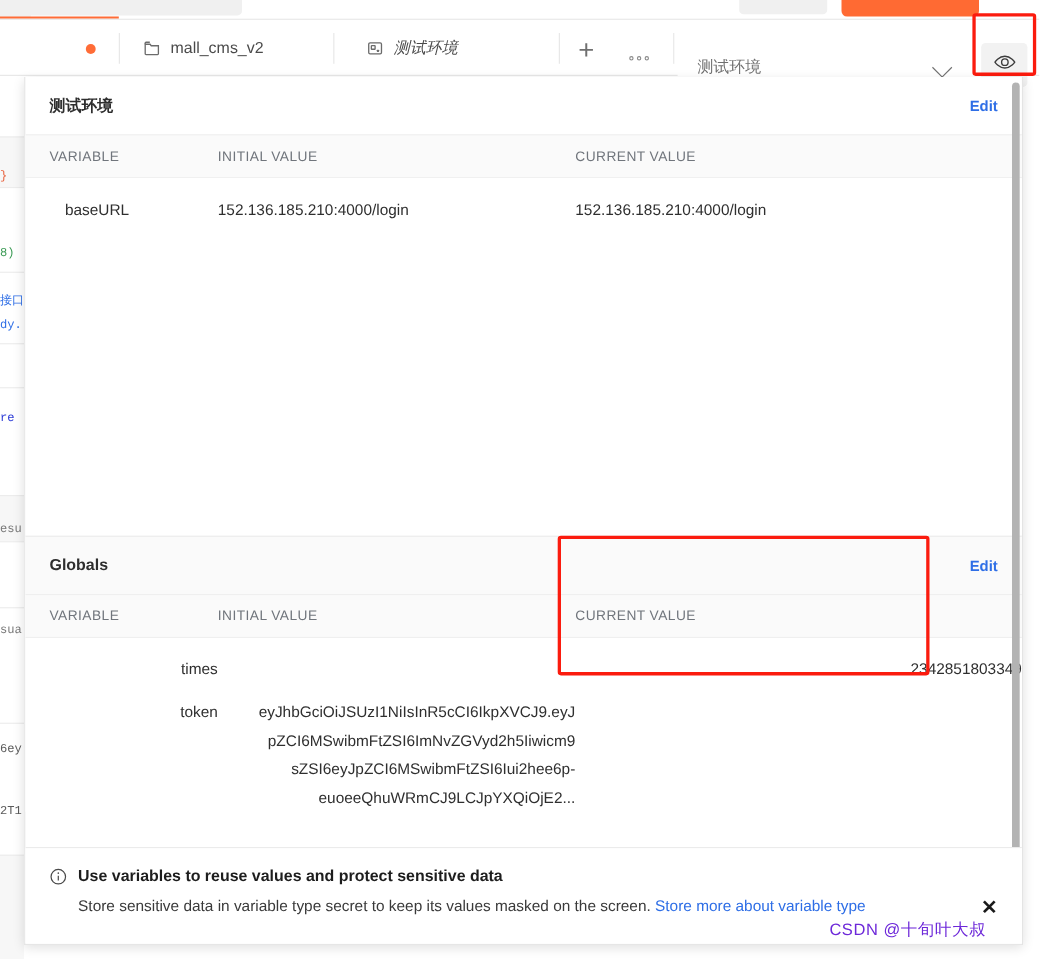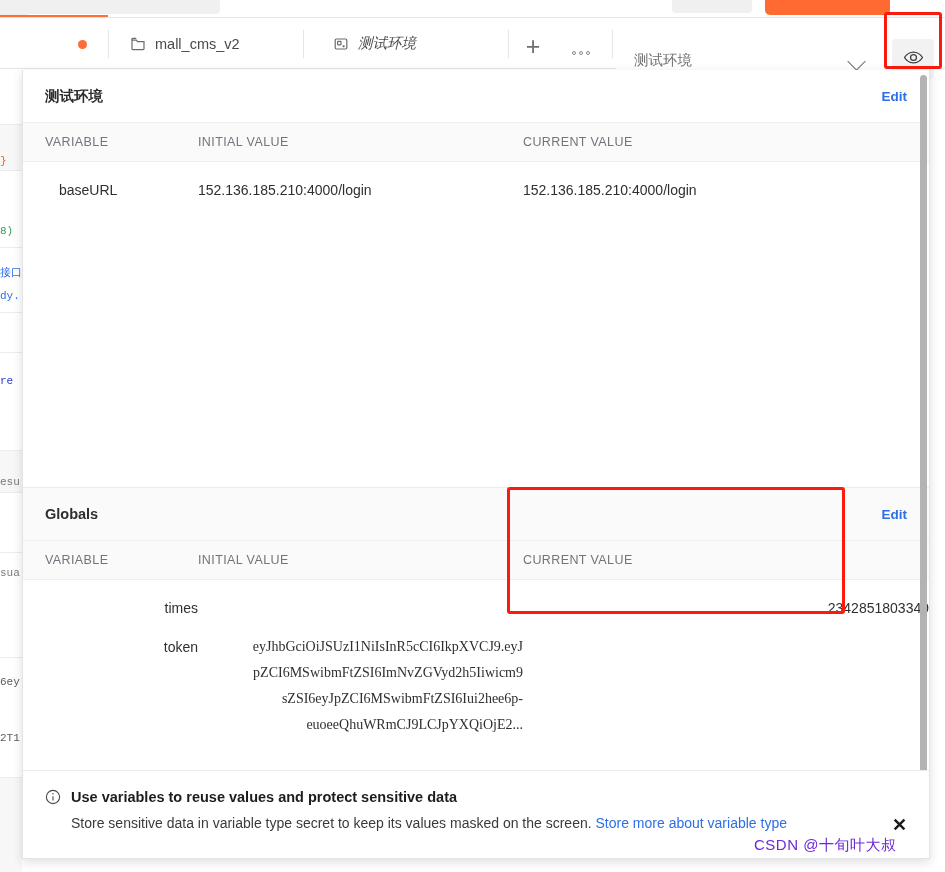--- a/index.html
+++ b/index.html
@@ -71,21 +71,21 @@
   .tbl-head { display: flex; height: 40px; align-items: center;
               border-top: 1px solid #efefef; border-bottom: 1px solid #efefef; background: #fafafa; }
   .tbl-head span { font-size: 12.5px; color: #70757c; letter-spacing: .4px; }
   .c1 { width: 175px; padding-left: 22px; }
   .c2 { width: 325px; }
   .c3 { flex: 1; }
 
   .row { display: flex; align-items: flex-start; padding-top: 15px; }
   .row .cell { font-size: 14px; color: #2f2f2f; line-height: 26px; }
   .cell.c1 { padding-left: 36px; }
-  .mono-wrap { white-space: pre-line; font-family: Liberation Serif, serif; }
+  .mono-wrap { white-space: pre-line; }
 
   .env-body { height: 325px; background: #ffffff; }
   .globals-head-wrap { border-top: 1px solid #ebebeb; background: #fafafa; }
 
   .redbox-token { position: absolute; left: 507px; top: 487px; width: 338px; height: 127px;
                   border: 3px solid #fb1b0e; border-radius: 3px; pointer-events: none; }
 
   
   .footer { position: absolute; left: 0; bottom: 0; width: 906px; min-height: 88px;
             background: #ffffff; border-top: 1px solid #ebebeb; padding: 16px 22px 14px 22px; }

